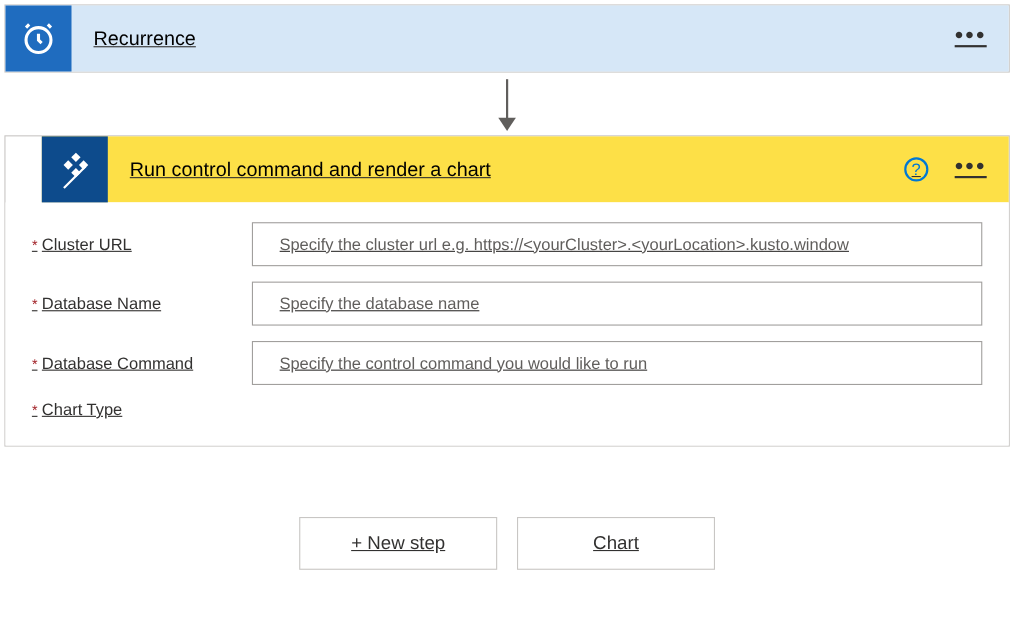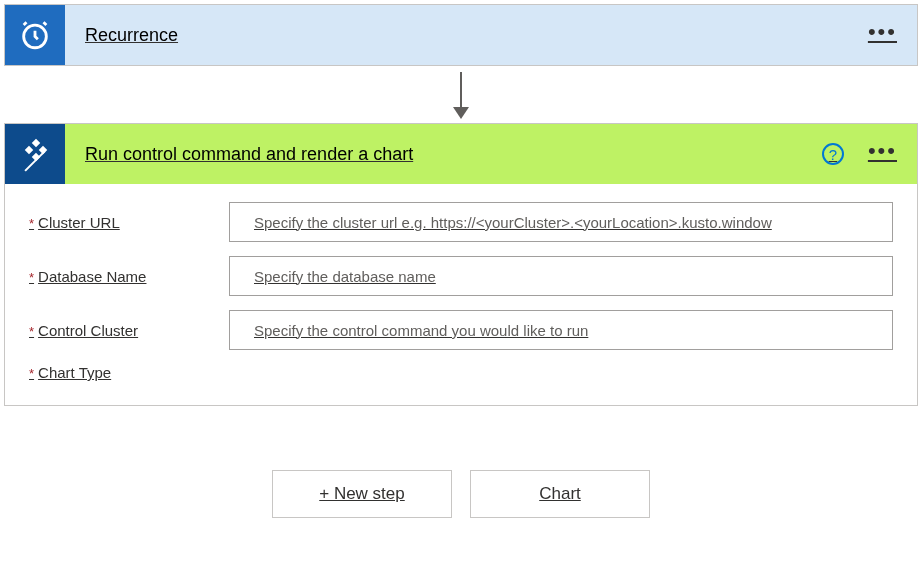--- a/index.html
+++ b/index.html
@@ -25,21 +25,22 @@
     .card-header {
       display: flex;
       align-items: center;
       height: 60px;
       padding-right: 20px;
     }
     .recurrence-header {
       background: #d6e7f7;
     }
     .kusto-header {
-      background: #bef264;
+      background: #fde047;
+      margin-left: 33px;
     }
     .icon-box {
       width: 60px;
       height: 60px;
       flex-shrink: 0;
       display: flex;
       align-items: center;
       justify-content: center;
     }
     .icon-blue { background: #1f6cbf; }
@@ -228,21 +229,21 @@
         <div class="form-label">
           <span class="req-mark">*</span>
           <span>Database Name</span>
         </div>
         <input class="form-input" type="text" placeholder="Specify the database name" style="">
       </div>
 
       <div class="form-row">
         <div class="form-label">
           <span class="req-mark">*</span>
-          <span>Control Cluster</span>
+          <span>Database Command</span>
         </div>
         <input class="form-input" type="text" placeholder="Specify the control command you would like to run" style="">
       </div>
 
       <div class="form-row">
         <div class="form-label">
           <span class="req-mark">*</span>
           <span>Chart Type</span>
         </div>
       </div>

